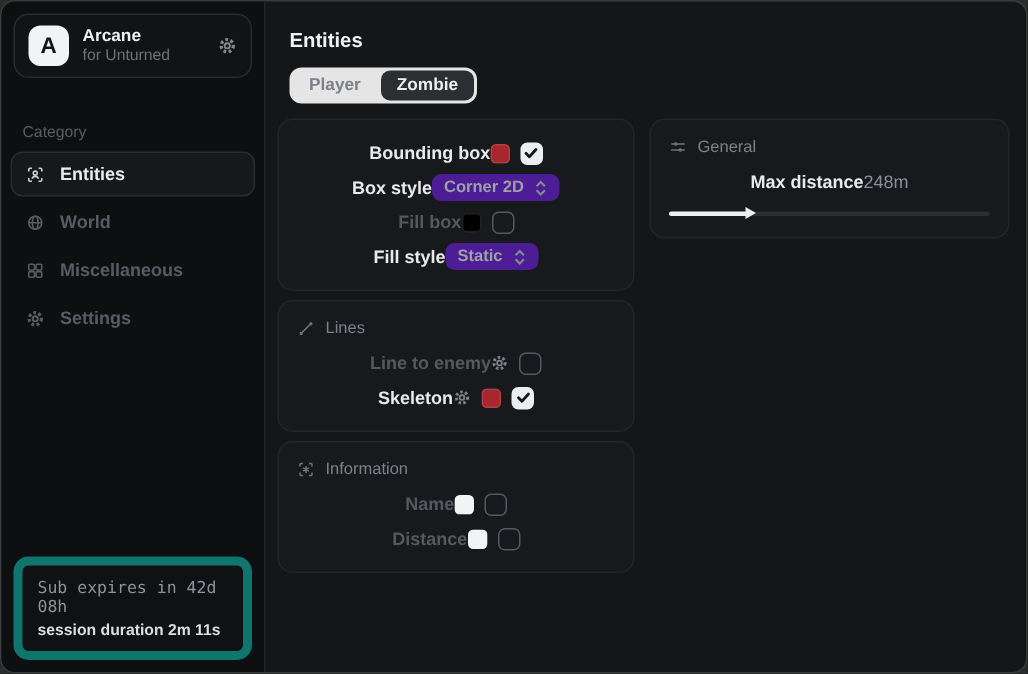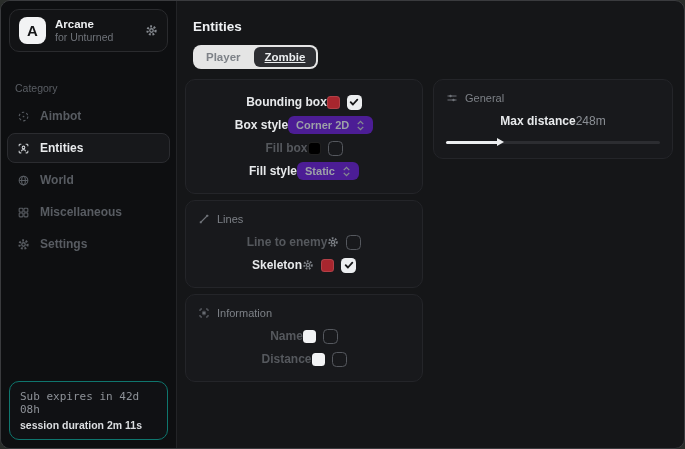--- a/index.html
+++ b/index.html
@@ -36,37 +36,37 @@
     border-radius:8px; font-size:12px; font-weight:600; color:#585c62;
     cursor:pointer;
   }
   .nav-item .icon { display:flex; color:#585c62; }
   .nav-item.active {
     background:#17181b; border-color:#2b2c30; color:#e9ebed;
   }
   .nav-item.active .icon { color:#c9ccd0; }
   .sidebar-spacer { flex:1; }
   .sub-card {
-    margin:8px; padding:8px 10px; border:1px solid #0f766e; border-radius:10px;
+    margin:8px; padding:8px 10px; border:6px solid #0f766e; border-radius:10px;
     background:#101114; display:flex; flex-direction:column; gap:3px;
   }
   .sub-expiry { font-family:"DejaVu Sans Mono", monospace; font-size:11px; color:#8e9298; }
   .sub-session { font-size:10.5px; font-weight:bold; color:#dcdee1; }
   
   .main { position:absolute; left:176px; top:0; right:0; bottom:0; }
   .page-title { position:absolute; left:16px; top:18px; font-size:13.5px; font-weight:bold; color:#f0f2f4; }
   .tabs {
     position:absolute; left:16px; top:44px;
     display:inline-flex; background:#e5e5e5; border-radius:8px; padding:2px; gap:2px;
   }
   .tab {
     padding:4px 11px; border-radius:6px; font-size:11.5px; font-weight:600;
     color:#7d8187; cursor:pointer;
   }
-  .tab.active { background:#2d2e32; color:#eceef0;text-decoration:underline; }
+  .tab.active { background:#2d2e32; color:#eceef0; }
   .col-left { position:absolute; left:8px; top:78px; width:238px; display:flex; flex-direction:column; gap:6px; }
   .col-right { position:absolute; left:256px; top:78px; width:240px; }
   .card {
     background:#18191c; border:1px solid #242529; border-radius:10px;
     padding:10px 12px 11px;
   }
   .card-head {
     display:flex; align-items:center; gap:7px; height:16px; margin-bottom:4px;
     font-size:11px; color:#7d8187;
   }
@@ -129,29 +129,20 @@
         <svg width="13" height="13" viewBox="0 0 24 24" fill="none" stroke="currentColor" stroke-width="2.4">
           <circle cx="12" cy="12" r="7.5" stroke-dasharray="3.4 3" stroke-width="4"></circle>
           <circle cx="12" cy="12" r="3.2"></circle>
         </svg>
       </span>
     </div>
 
     <div class="category-label">Category</div>
 
     <div class="nav">
-      <div class="nav-item">
-        <span class="icon">
-          <svg width="13" height="13" viewBox="0 0 24 24" fill="none" stroke="currentColor" stroke-width="2">
-            <circle cx="12" cy="12" r="8" stroke-dasharray="4.5 3.9"></circle>
-            <circle cx="12" cy="12" r="1.6" fill="currentColor" stroke="none"></circle>
-          </svg>
-        </span>
-        <span>Aimbot</span>
-      </div>
       <div class="nav-item active">
         <span class="icon">
           <svg width="13" height="13" viewBox="0 0 24 24" fill="none" stroke="currentColor" stroke-width="2">
             <path d="M4 8V5.5A1.5 1.5 0 0 1 5.5 4H8"></path>
               <path d="M16 4h2.5A1.5 1.5 0 0 1 20 5.5V8"></path>
             <path d="M20 16v2.5a1.5 1.5 0 0 1-1.5 1.5H16"></path>
               <path d="M8 20H5.5A1.5 1.5 0 0 1 4 18.5V16"></path>
             <circle cx="12" cy="10" r="2.4"></circle>
               <path d="M8 17c.7-2 2.2-3 4-3s3.3 1 4 3"></path>
           </svg>

